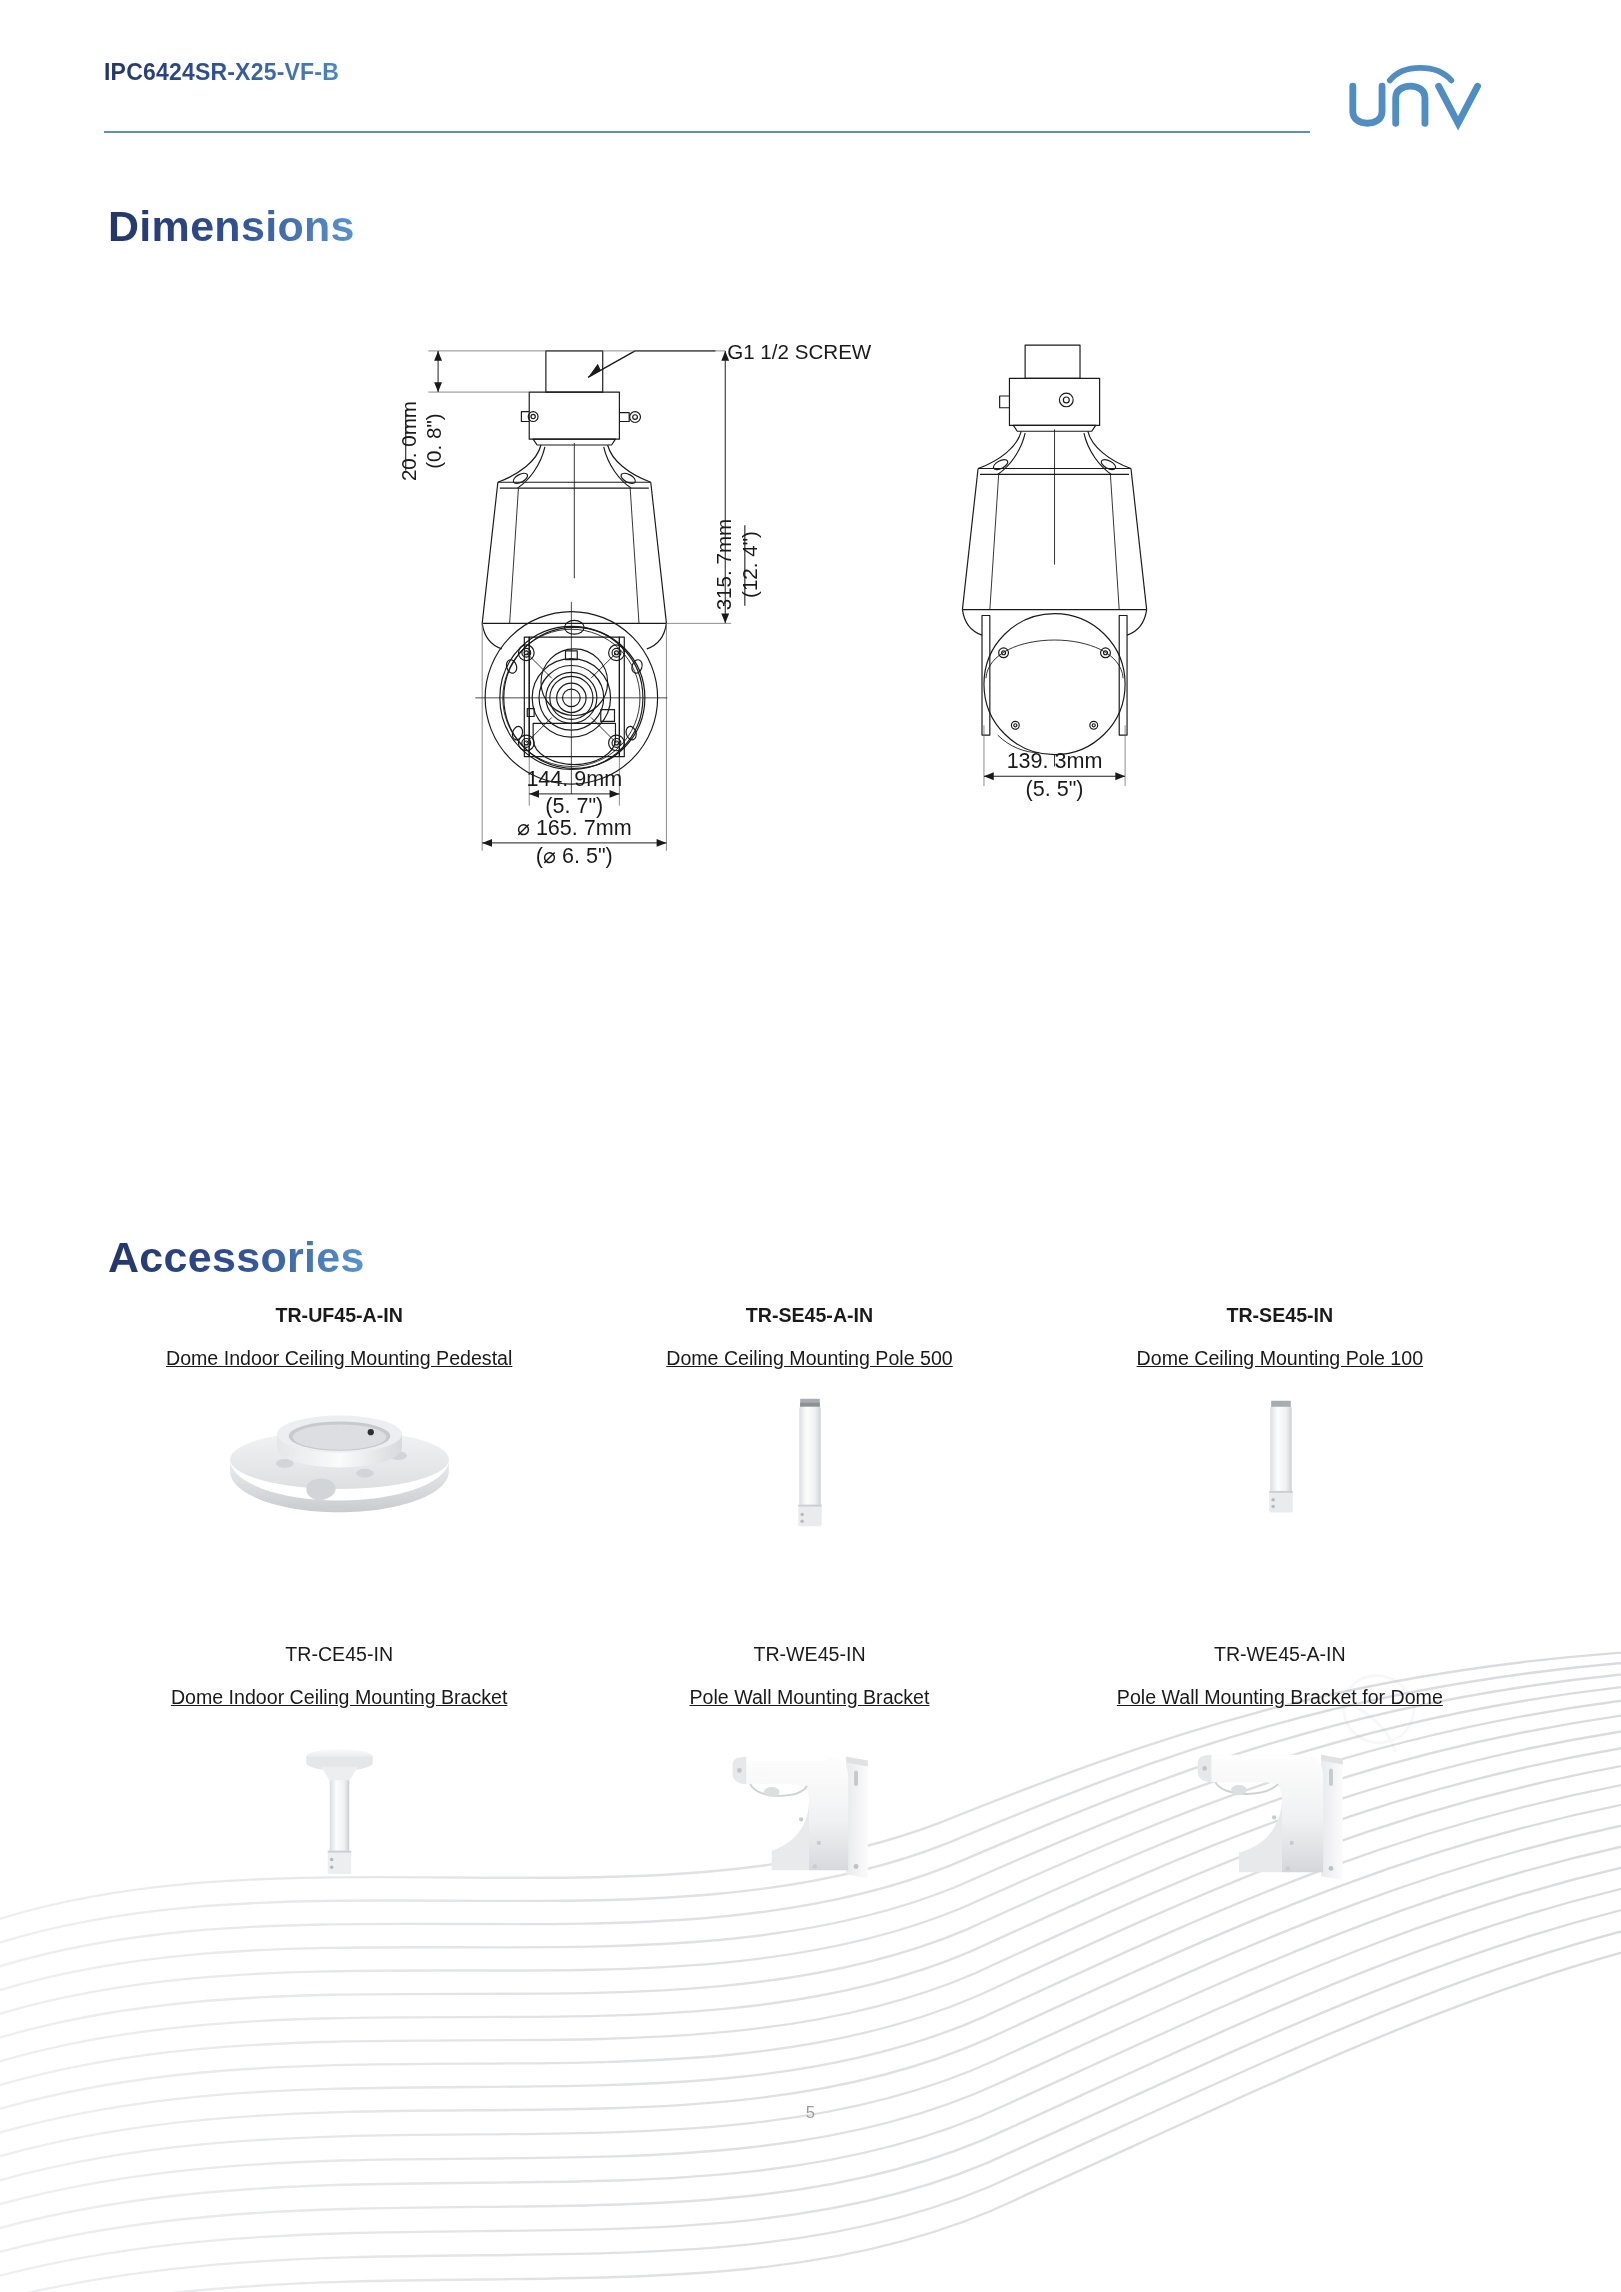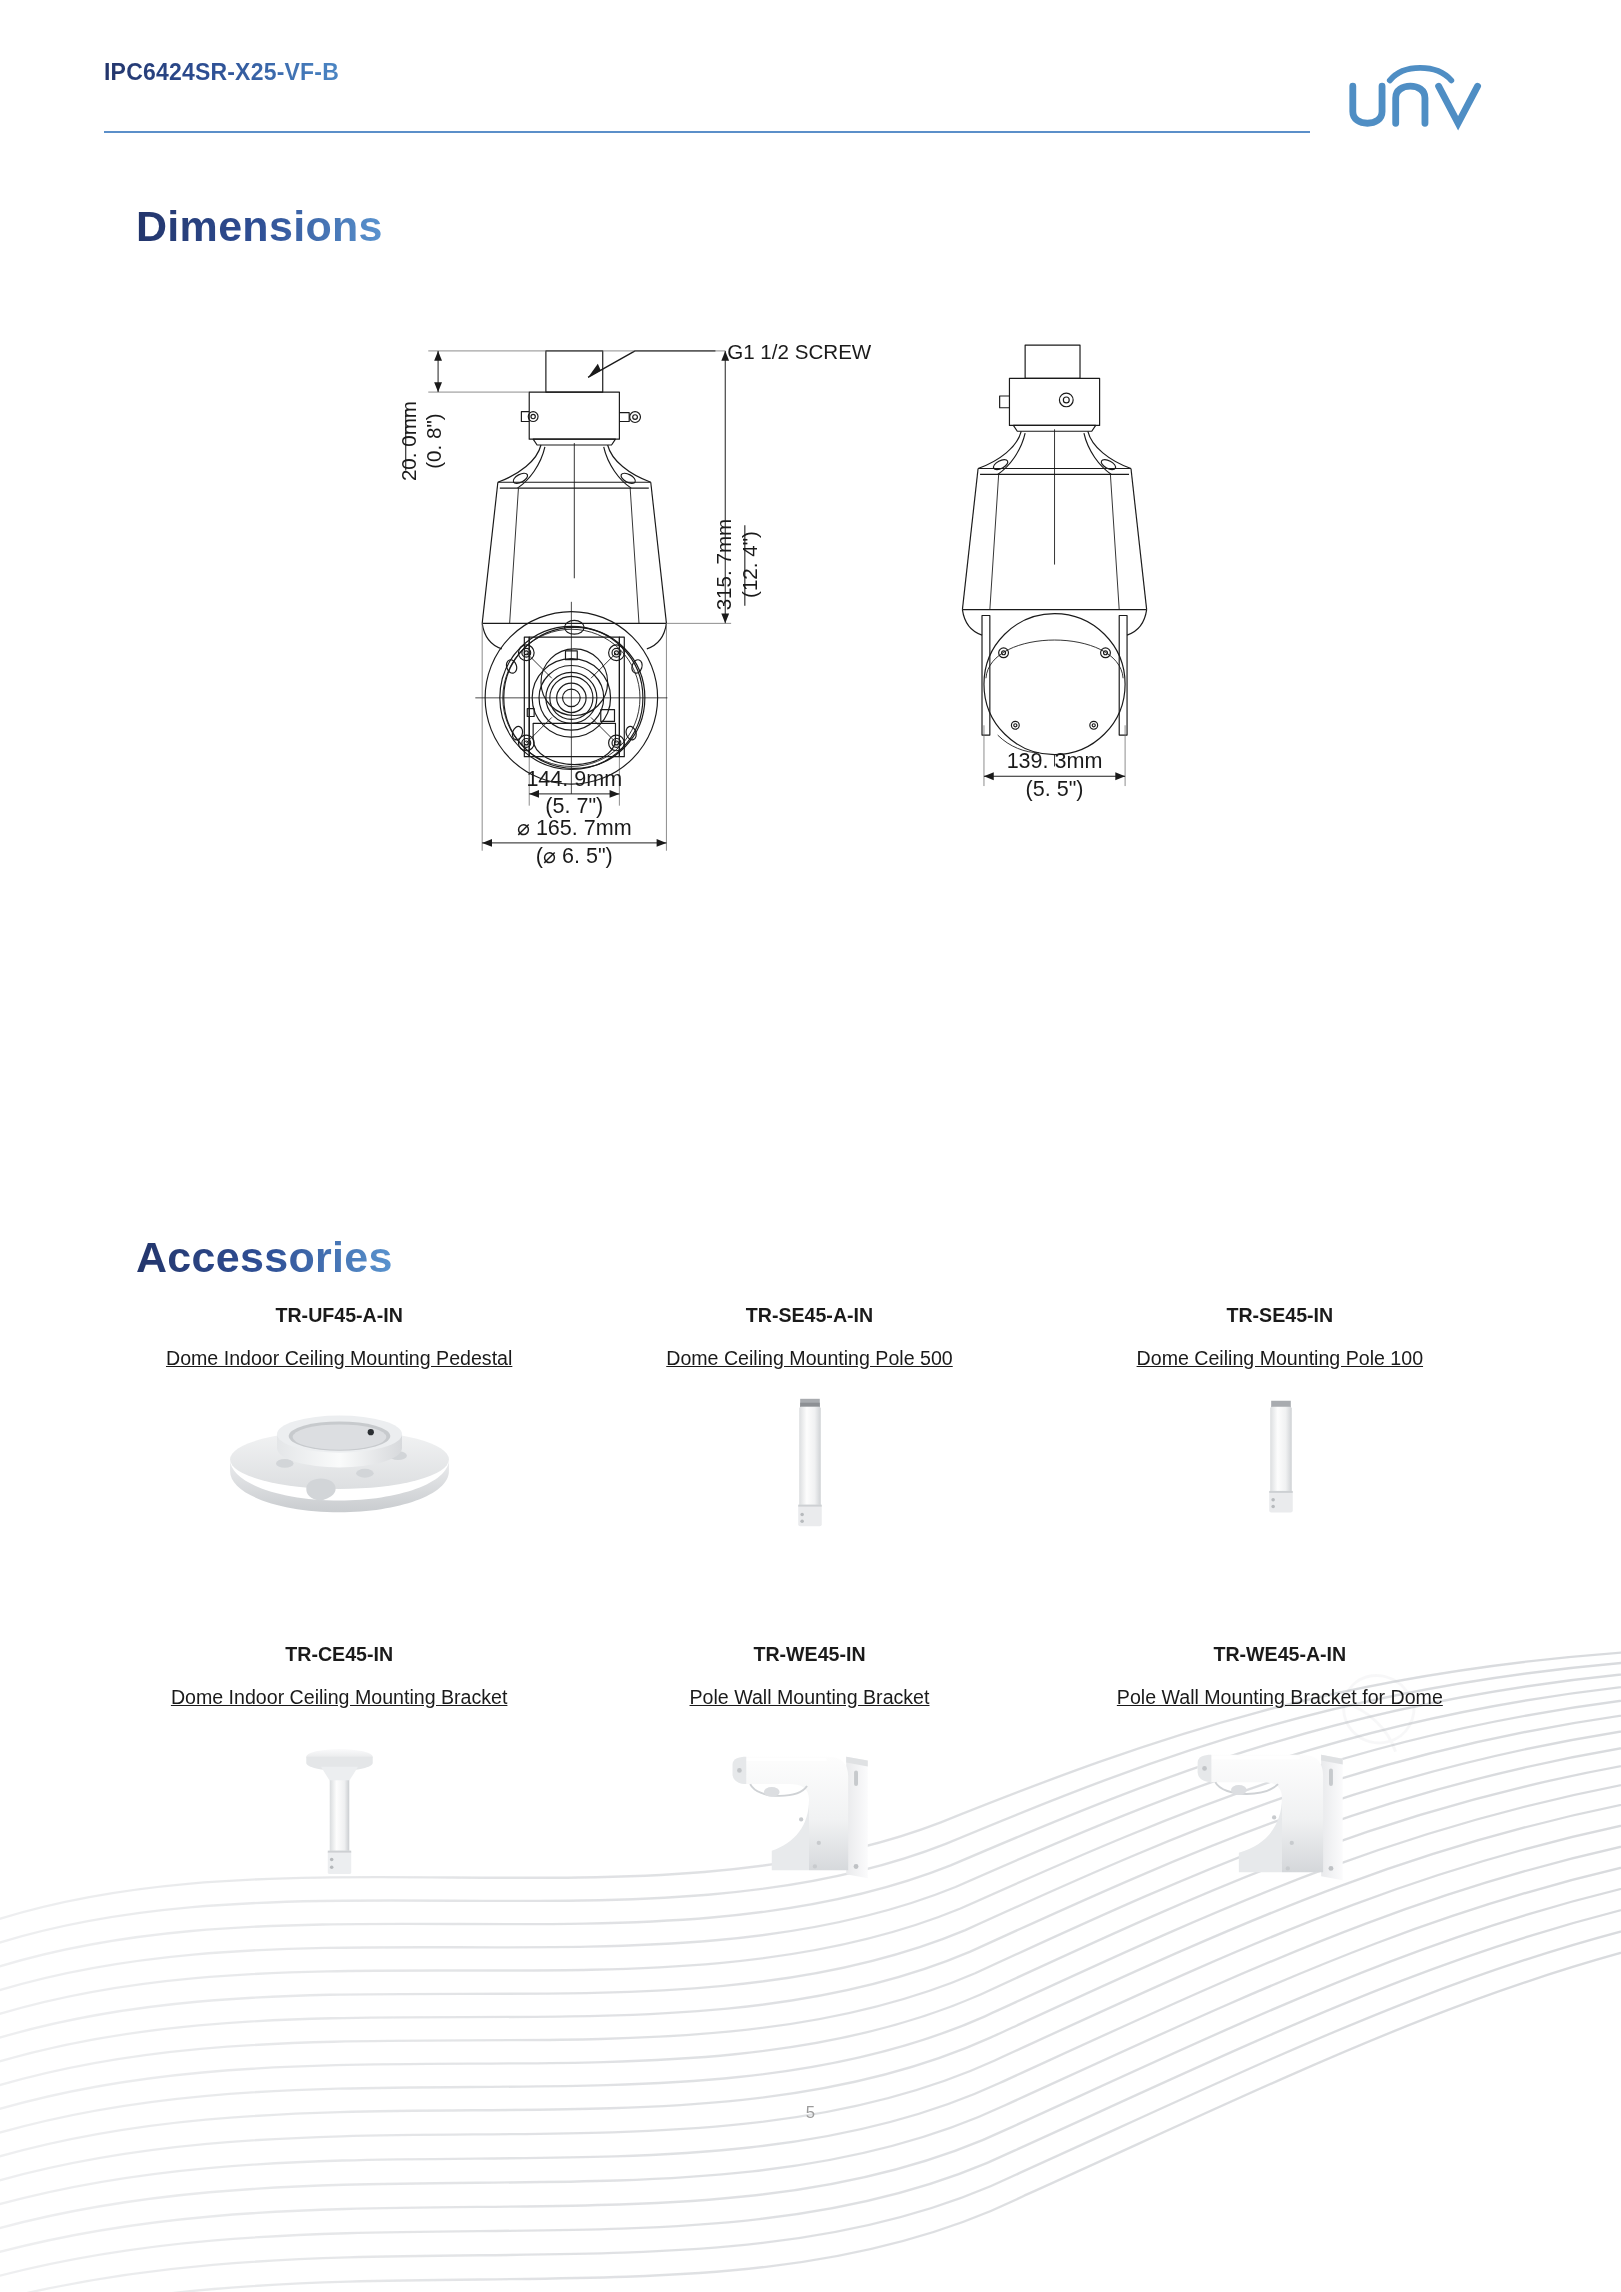--- a/index.html
+++ b/index.html
@@ -34,42 +34,42 @@
     background:#5b8fc9;
   }
   #unv-logo{position:absolute;left:1335px;top:55px;width:176px;height:78px;}
 
   
   .section-heading{
     position:absolute;font-size:43px;font-weight:bold;letter-spacing:0.3px;
     background:linear-gradient(90deg,#23356b 0%,#2f4f95 50%,#5a94cf 100%);
     -webkit-background-clip:text;background-clip:text;
     -webkit-text-fill-color:transparent;color:#2d4f94;
-    z-index:5;white-space:nowrap;margin-left:28px;
+    z-index:5;white-space:nowrap;
   }
   #dimensions-heading{left:108px;top:202px;}
   #accessories-heading{left:108px;top:1233px;}
 
   
   #drawings{position:absolute;left:0;top:333px;width:1534px;height:814px;z-index:4;}
   #drawings svg{position:absolute;left:0;top:0;}
 
   
   #accessories{
     position:absolute;left:104px;top:1304px;width:1411px;z-index:5;
   }
   .acc-row{display:flex;width:100%;}
   .acc-cell{
     width:33.333%;display:flex;flex-direction:column;align-items:center;
   }
   .acc-model{
     font-size:19.6px;font-weight:bold;color:#1a1a1a;text-align:left;
     line-height:1.2;height:25.5px;
   }
-  .acc-row-2 .acc-model{font-weight:bold;}
+  .acc-row-2 .acc-model{font-weight:normal;}
   .acc-desc{
     font-size:19.6px;color:#1a1a1a;text-align:center;margin-top:17.6px;
     line-height:1.2;height:25.5px;white-space:nowrap;text-decoration:underline;
   }
   .acc-img{
     margin-top:21.6px;height:137px;width:100%;
     display:flex;align-items:center;justify-content:center;
   }
   .acc-row-2 .acc-img{margin-top:29px;height:147px;}
 

